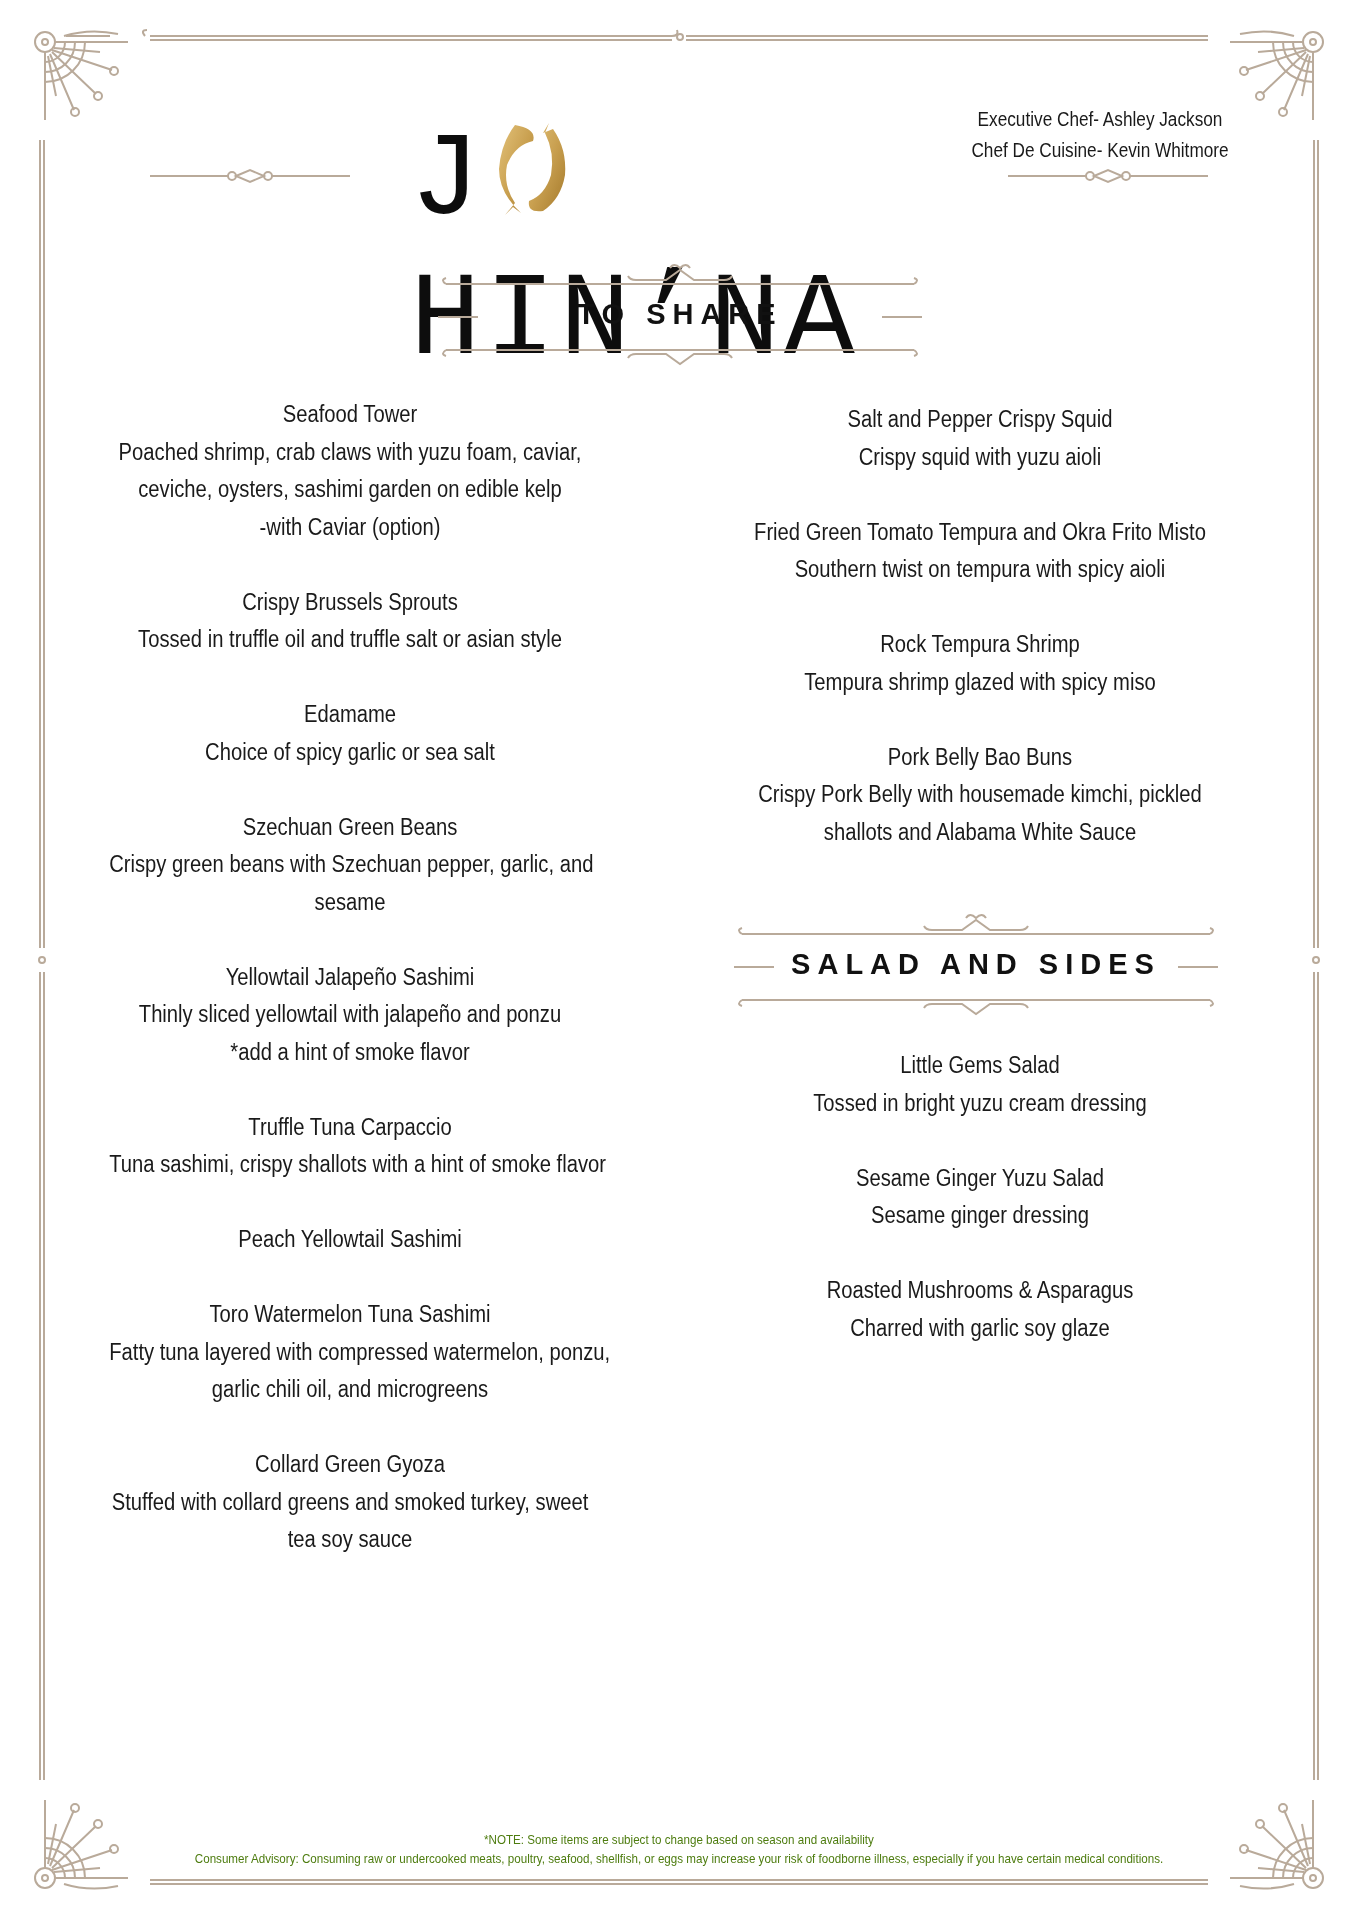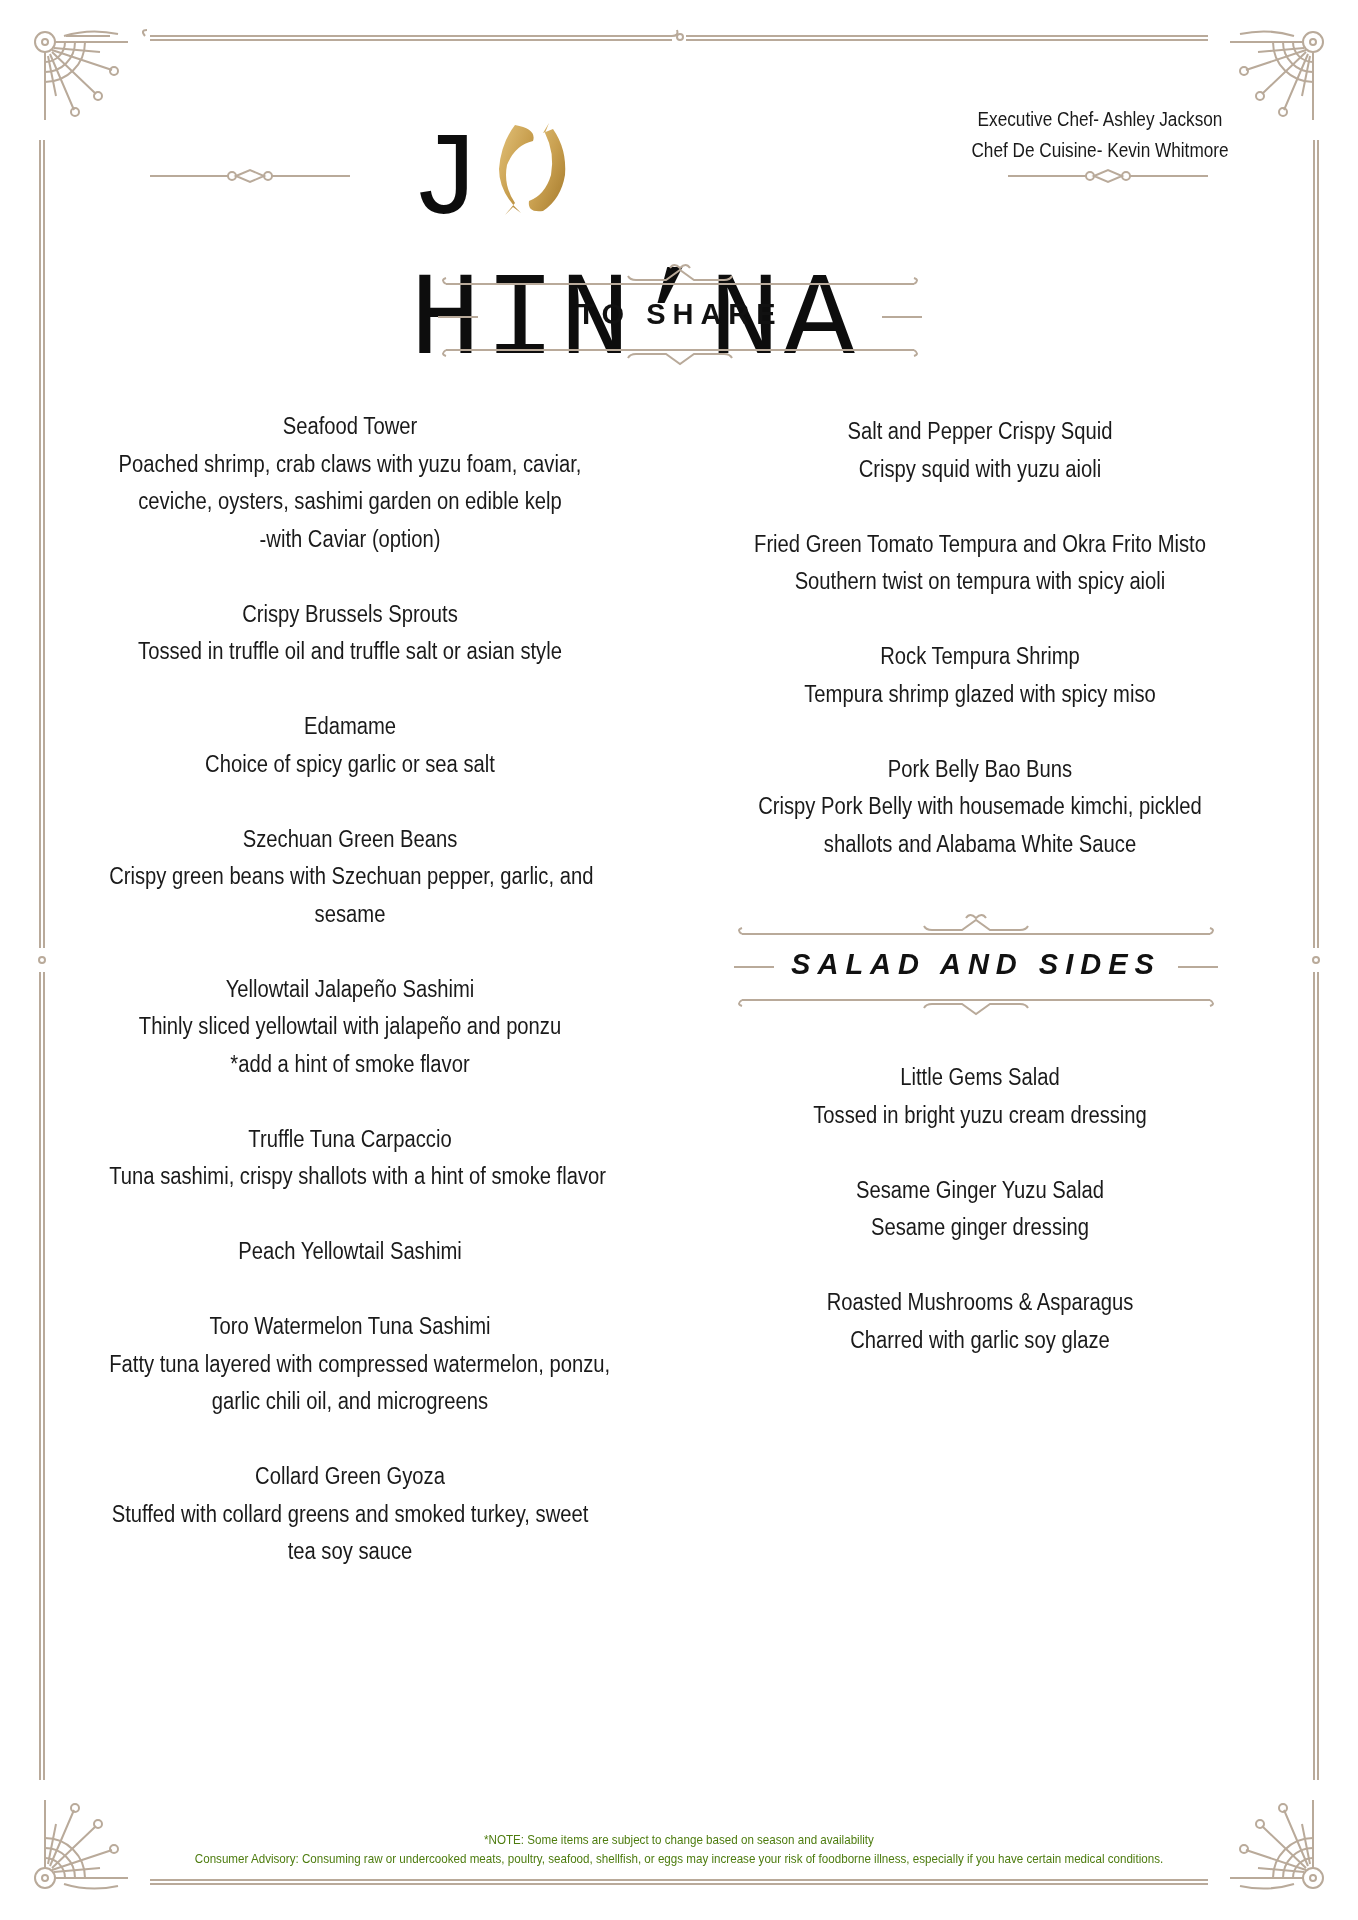--- a/index.html
+++ b/index.html
@@ -15,21 +15,21 @@
                font-size: 118px; font-weight: normal; letter-spacing: 4px; line-height: 140px; color: #0d0d0d; }
   .chefs { position: absolute; left: 950px; top: 104px; width: 300px; text-align: center;
            font-family: "Liberation Sans", sans-serif; font-size: 20px; line-height: 31px; color: #1a1a1a; transform: scaleX(0.86); transform-origin: center; }
 
   
   .section-head { position: absolute; text-align: center; font-family: "Liberation Sans", sans-serif;
                   font-weight: bold; font-size: 29px; letter-spacing: 7px; color: #111; }
 
   
   .col { position: absolute; text-align: center; font-family: "Liberation Sans", sans-serif;
-         font-size: 23.5px; line-height: 37.5px; color: #1a1a1a; margin-top: 12px; }
+         font-size: 23.5px; line-height: 37.5px; color: #1a1a1a; }
   .col .item { margin-bottom: 37.5px; }
   .col .line { display: block; white-space: nowrap; transform: scaleX(0.86); transform-origin: center; }
 
   .footer { position: absolute; left: 0; width: 1358px; text-align: center;
             font-family: "Liberation Sans", sans-serif; font-size: 13.5px; line-height: 19px; color: #4d7c0f; }
   .footer span { display: block; transform: scaleX(0.86); transform-origin: center; }
 </style>
 </head>
 <body>
 
@@ -223,21 +223,21 @@
       <path d="M476 26 Q482 22 476 20"></path>
     <path d="M190 18 Q192 22 198 22 H228 L242 12 L256 22 H286 Q292 22 294 18"></path>
     <path d="M232 10 Q236 4 242 10 Q248 4 252 10"></path>
     <path d="M0 59 H40 M444 59 H484"></path>
     <path d="M8 92 H476"></path>
       <path d="M8 92 Q2 96 8 98"></path>
       <path d="M476 92 Q482 96 476 98"></path>
     <path d="M190 100 Q192 96 198 96 H228 L242 106 L256 96 H286 Q292 96 294 100"></path>
   </g>
 </svg>
-<div class="section-head" style="left:734px;top:948px;width:484px;font-style:italic;">SALAD AND SIDES</div>
+<div class="section-head" style="left:734px;top:948px;width:484px;">SALAD AND SIDES</div>
 
 <div class="col" style="left:700px;top:1047px;width:560px;">
   <div class="item">
     <span class="line">Little Gems Salad</span>
     <span class="line">Tossed in bright yuzu cream dressing</span>
   </div>
   <div class="item">
     <span class="line">Sesame Ginger Yuzu Salad</span>
     <span class="line">Sesame ginger dressing</span>
   </div>

